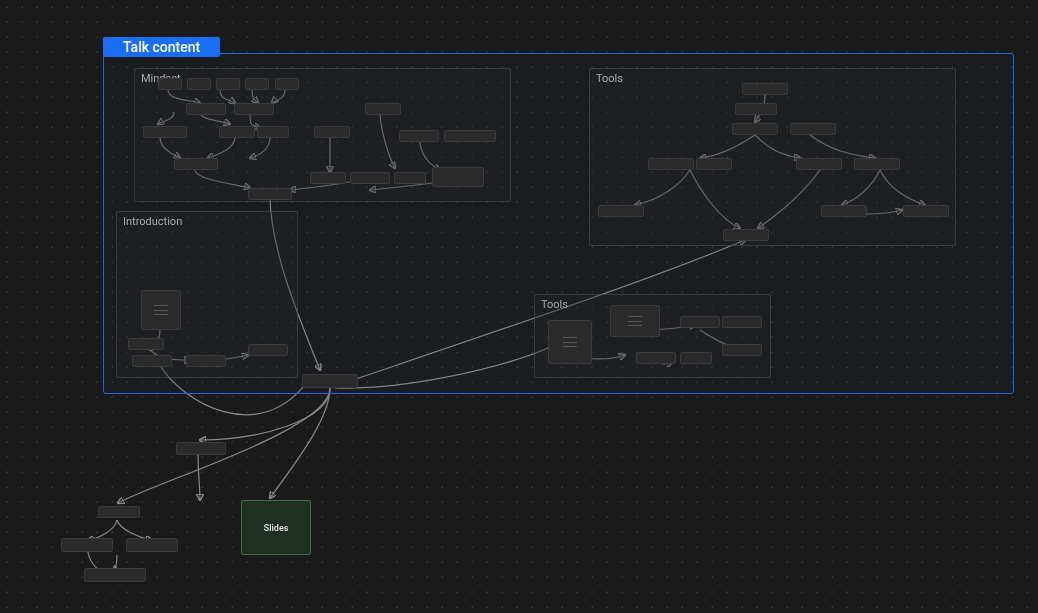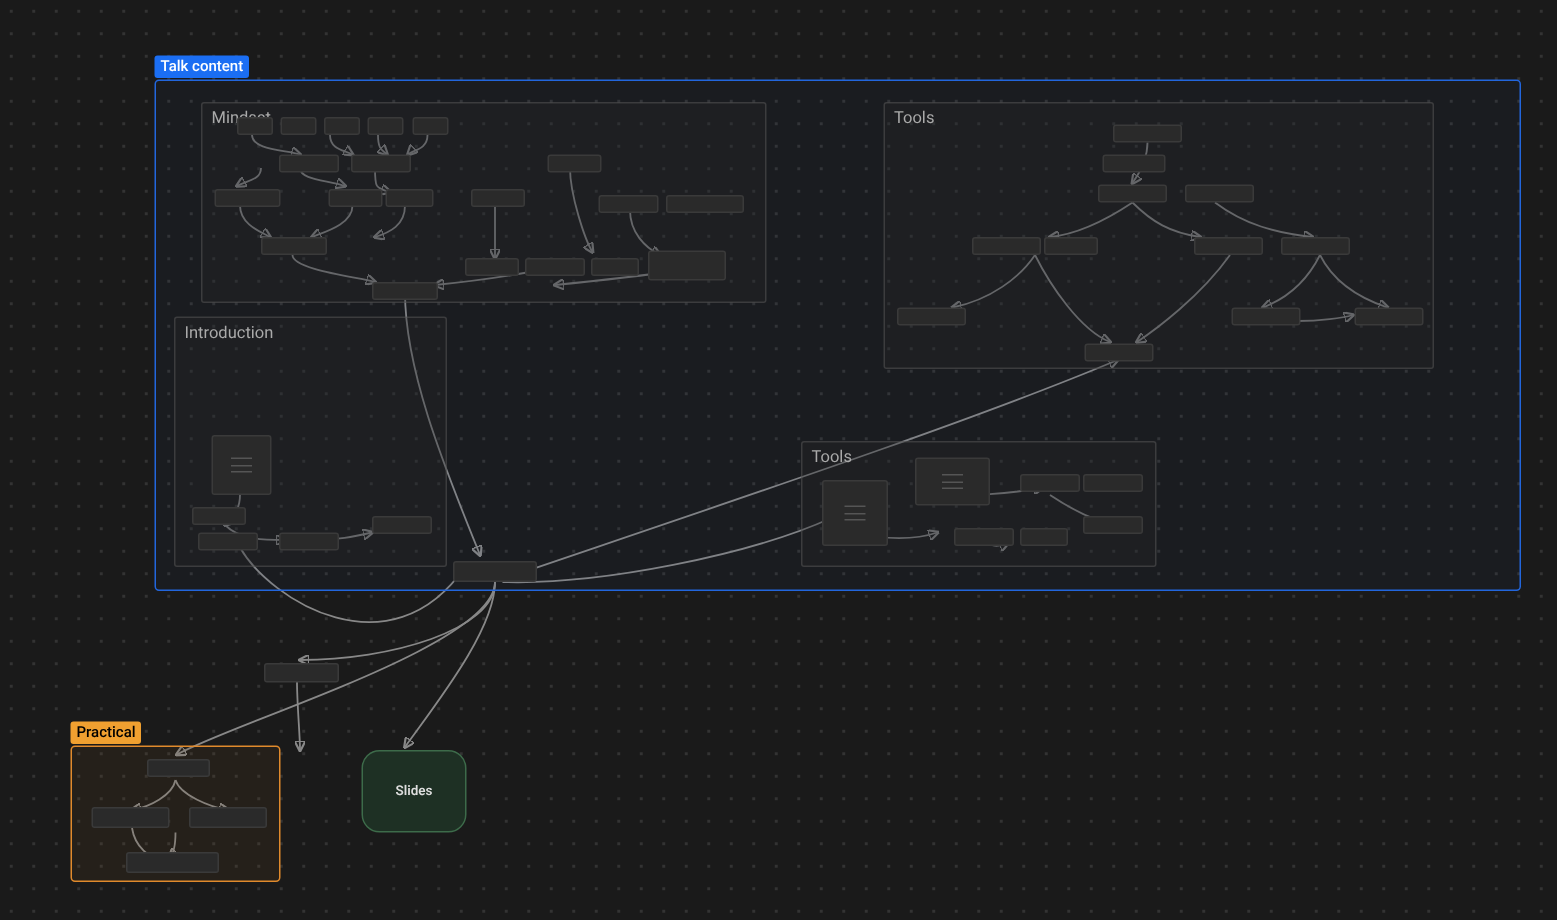--- a/index.html
+++ b/index.html
@@ -1,26 +1,26 @@
 <!DOCTYPE html>
 <html><head>
 <meta charset="utf-8">
 <style>
   html,body{margin:0;padding:0;width:1038px;height:613px;background:#1a1a1a;font-family:-apple-system,BlinkMacSystemFont,'Segoe UI',Roboto,sans-serif;overflow:hidden;position:relative}
   .dots{position:absolute;inset:0;background-image:radial-gradient(circle,#333 1px,transparent 1px);background-size:15px 15px;pointer-events:none}
   .canvas{position:absolute;inset:0}
   .group{position:absolute;border:1px solid;border-radius:3px}
-  .group-label{position:absolute;top:-17px;left:-1px;font-size:10px;padding:2px 4px;border-radius:2px;font-weight:500;white-space:nowrap}
+  .group-label{position:absolute;top:-17px;left:-1px;font-size:14px;padding:2px 20px;border-radius:2px;font-weight:500;white-space:nowrap}
   .subgroup{position:absolute;border:1px solid rgba(90,90,90,.5);background:rgba(40,40,40,.3);border-radius:2px}
   .subgroup-label{position:absolute;top:3px;left:6px;font-size:11px;color:#aaa}
   .node{position:absolute;background:#2a2a2a;border:1px solid #3a3a3a;border-radius:2px}
   .node-card{position:absolute;background:#2a2a2a;border:1px solid #3a3a3a;border-radius:2px;display:flex;align-items:center;justify-content:center}
   .node-card .bars{width:14px;height:10px;display:flex;flex-direction:column;justify-content:space-between}
   .node-card .bars span{display:block;height:1px;background:#555}
-  .slides{position:absolute;background:#1e3024;border:1px solid #3d6b4a;border-radius:12px;display:flex;align-items:center;justify-content:center;color:#ddd;font-size:9px;font-weight:600}
+  .slides{position:absolute;background:#1e3024;border:1px solid #3d6b4a;border-radius:2px;display:flex;align-items:center;justify-content:center;color:#ddd;font-size:9px;font-weight:600}
   svg.edges{position:absolute;inset:0;width:1038px;height:613px;pointer-events:none}
   svg.edges path{stroke:#888;stroke-width:1.2;fill:none;marker-end:url(#ah)}
 </style>
 </head>
 <body>
 
 <div class="dots"></div>
 
 <div class="canvas">
 
@@ -167,23 +167,20 @@
   <div class="node" style="left:680px;top:316px;width:38px;height:10px"></div>
   <div class="node" style="left:722px;top:316px;width:38px;height:10px"></div>
   <div class="node" style="left:636px;top:352px;width:38px;height:10px"></div>
   <div class="node" style="left:680px;top:352px;width:30px;height:10px"></div>
   <div class="node" style="left:722px;top:344px;width:38px;height:10px"></div>
 
   <div class="node" style="left:302px;top:374px;width:54px;height:12px"></div>
 
   <div class="node" style="left:176px;top:442px;width:48px;height:11px"></div>
 
-  <div class="group" style="left:47px;top:497px;width:138px;height:89px;border-color:#e08a2c;background:rgba(120,80,30,0.12)">
-    <div class="group-label" style="background:#f0a030;color:#000">Practical</div>
-  </div>
   <div class="node" style="left:98px;top:506px;width:40px;height:10px"></div>
   <div class="node" style="left:61px;top:538px;width:50px;height:12px"></div>
   <div class="node" style="left:126px;top:538px;width:50px;height:12px"></div>
   <div class="node" style="left:84px;top:568px;width:60px;height:12px"></div>
 
   <div class="slides" style="left:241px;top:500px;width:68px;height:53px">Slides</div>
 
 </div>
 
 </body></html>

